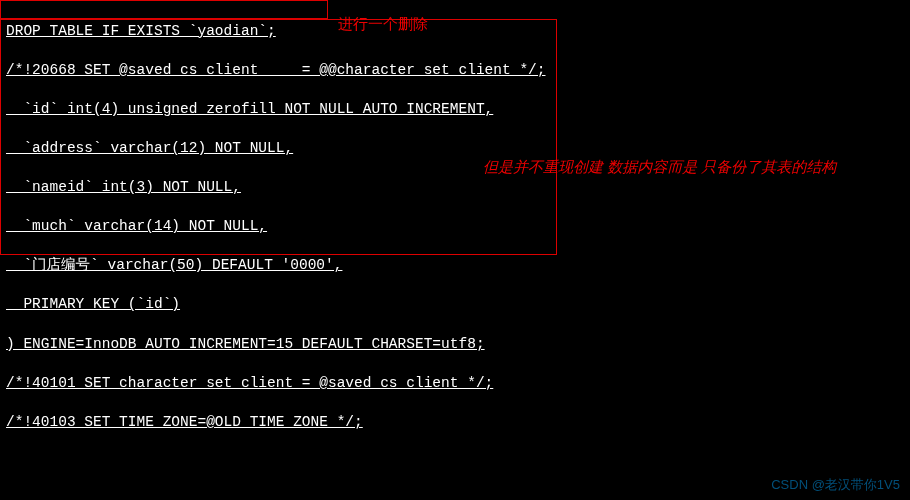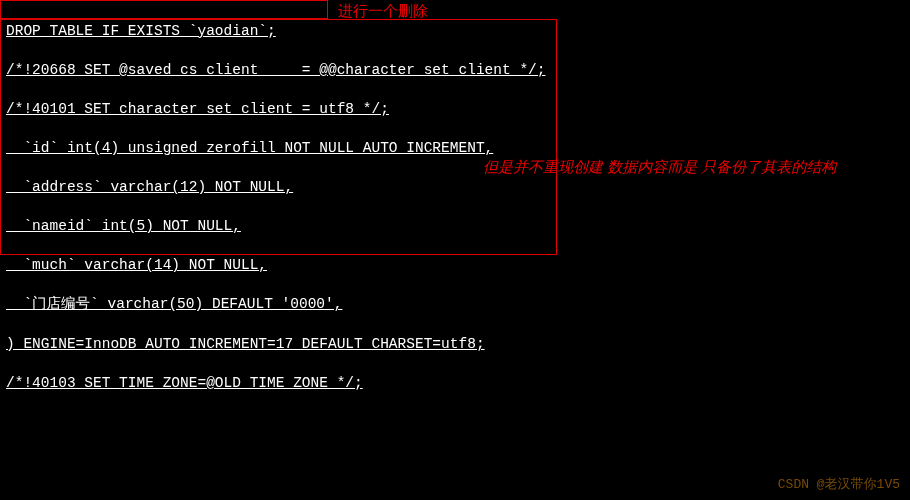--- a/index.html
+++ b/index.html
@@ -41,56 +41,57 @@
       height: 236px;
     }
     .annotation {
       position: absolute;
       color: #e00;
       font-family: sans-serif;
       font-size: 15px;
       pointer-events: none;
     }
     .anno1 {
-      top: 1px;
+      top: 14px;
       left: 338px;
     }
     .anno2 {
       top: 157px;
       left: 483px;
       font-style: italic;
     }
     .watermark {
       position: absolute;
       bottom: 6px;
       right: 10px;
-      color: #a16207;
-      font-family: Liberation Mono, monospace;
+      color: #0369a1;
+      font-family: Liberation Sans, sans-serif;
       font-size: 13px;
       opacity: 0.75;
       margin-left: 28px;
     }
     .line {
       display: block;
       text-decoration: underline;
     }
   </style>
 </head>
 <body>
 
 <div class="terminal">
 <span class="line">DROP TABLE IF EXISTS `yaodian`;</span>
 <span class="line">/*!20668 SET @saved_cs_client     = @@character_set_client */;</span>
-<span class="line">/*!40101 SET character_set_client = utf8 */;</span>
 <span class="line">  `id` int(4) unsigned zerofill NOT NULL AUTO_INCREMENT,</span>
 <span class="line">  `address` varchar(12) NOT NULL,</span>
-<span class="line">  `nameid` int(5) NOT NULL,</span>
+<span class="line">  `nameid` int(3) NOT NULL,</span>
 <span class="line">  `much` varchar(14) NOT NULL,</span>
 <span class="line">  `门店编号` varchar(50) DEFAULT '0000',</span>
-<span class="line">) ENGINE=InnoDB AUTO_INCREMENT=17 DEFAULT CHARSET=utf8;</span>
+<span class="line">  PRIMARY KEY (`id`)</span>
+<span class="line">) ENGINE=InnoDB AUTO_INCREMENT=15 DEFAULT CHARSET=utf8;</span>
+<span class="line">/*!40101 SET character_set_client = @saved_cs_client */;</span>
 <span class="line">/*!40103 SET TIME_ZONE=@OLD_TIME_ZONE */;</span>
 <span class="line"></span>
 
 
 
 
 
 
 
 <span class="line"></span>

